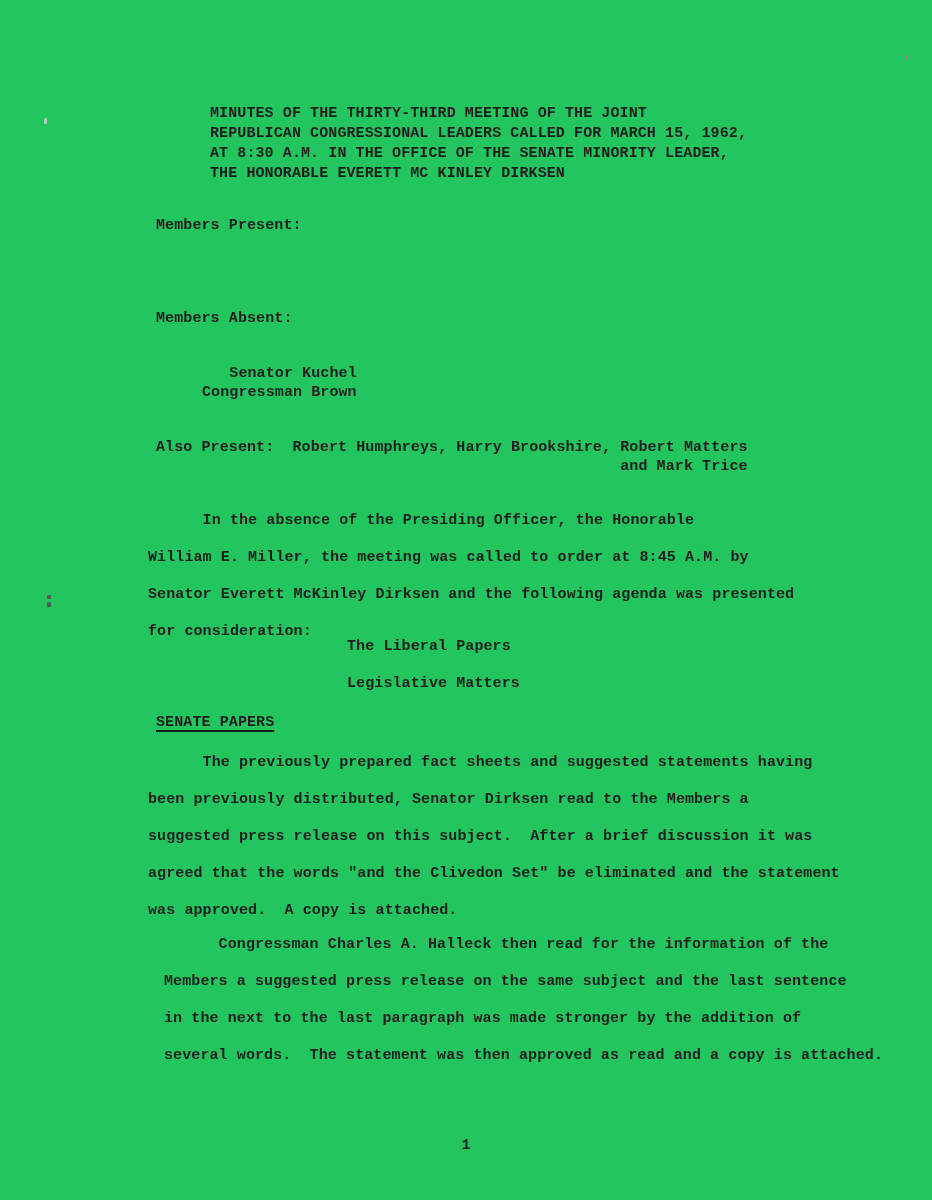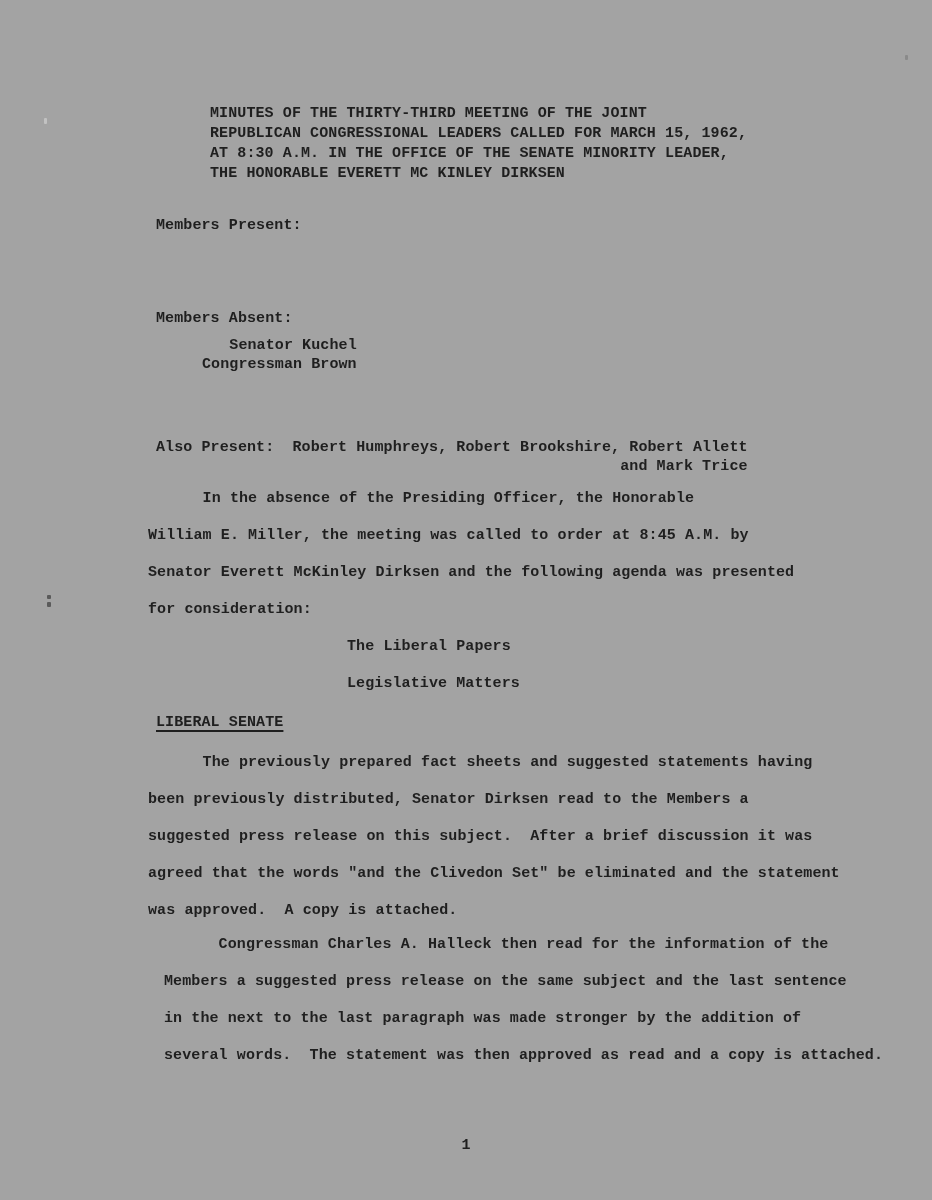--- a/index.html
+++ b/index.html
@@ -1,43 +1,43 @@
 <!DOCTYPE html>
 <html><head>
 <meta charset="utf-8">
 <style>
   html, body { margin: 0; padding: 0; background: #ffffff; }
   .page {
     position: relative;
     width: 932px;
     height: 1200px;
-    background: #a3a3a3;
+    background: #22c55e;
     font-family: "Liberation Mono", "DejaVu Sans Mono", monospace;
     font-weight: 700;
     font-size: 15px;
     color: #1f1f1f;
     overflow: hidden;
   }
   .block {
     position: absolute;
     white-space: pre-wrap;
     letter-spacing: 0.1px;
   }
   .lh-single { line-height: 19px; text-align: right; }
   .lh-head   { line-height: 20px; }
   .lh-double { line-height: 37px; }
 
   #heading          { left: 210px; top: 104px; width: 600px; }
   #present-label    { left: 156px; top: 216px; }
   #present-list     { left: 202px; top: 251px; }
   #absent-label     { left: 156px; top: 309px; }
-  #absent-list      { left: 202px; top: 336px; }
+  #absent-list      { left: 202px; top: 364px; }
   #also-absent      { left: 156px; top: 399px; }
   #also-present     { left: 156px; top: 438px; }
-  #para-opening     { left: 148px; top: 480px; width: 760px; }
+  #para-opening     { left: 148px; top: 502px; width: 760px; }
   #agenda           { left: 347px; top: 628px; }
   #section-heading  { left: 156px; top: 713px;
                       text-decoration: underline;
                       text-decoration-thickness: 2px;
                       text-underline-offset: 4px; }
   #para-liberal-1   { left: 148px; top: 744px; width: 770px; }
   #para-liberal-2   { left: 164px; top: 926px; width: 778px; }
   #page-number      { left: 0; top: 1136px; width: 932px; text-align: center; }
 
   .speck { position: absolute; background: #5a5a5a; border-radius: 1px; }
@@ -58,32 +58,32 @@
 
   <div id="present-label" class="block lh-single">Members Present:</div>
 
 
   <div id="absent-label" class="block lh-single">Members Absent:</div>
 
   <div id="absent-list" class="block lh-single">Senator Kuchel
 Congressman Brown</div>
 
 
-  <div id="also-present" class="block lh-single">Also Present:  Robert Humphreys, Robert Brookshire, Robert Allett
+  <div id="also-present" class="block lh-single">Also Present:  Robert Humphreys, Harry Brookshire, Robert Matters
                  and Mark Trice</div>
 
   <div id="para-opening" class="block lh-double">      In the absence of the Presiding Officer, the Honorable
 William E. Miller, the meeting was called to order at 8:45 A.M. by
 Senator Everett McKinley Dirksen and the following agenda was presented
 for consideration:</div>
 
   <div id="agenda" class="block lh-double">The Liberal Papers
 Legislative Matters</div>
 
-  <div id="section-heading" class="block lh-single">LIBERAL SENATE</div>
+  <div id="section-heading" class="block lh-single">SENATE PAPERS</div>
 
   <div id="para-liberal-1" class="block lh-double">      The previously prepared fact sheets and suggested statements having
 been previously distributed, Senator Dirksen read to the Members a
 suggested press release on this subject.  After a brief discussion it was
 agreed that the words "and the Clivedon Set" be eliminated and the statement
 was approved.  A copy is attached.</div>
 
   <div id="para-liberal-2" class="block lh-double">      Congressman Charles A. Halleck then read for the information of the
 Members a suggested press release on the same subject and the last sentence
 in the next to the last paragraph was made stronger by the addition of

